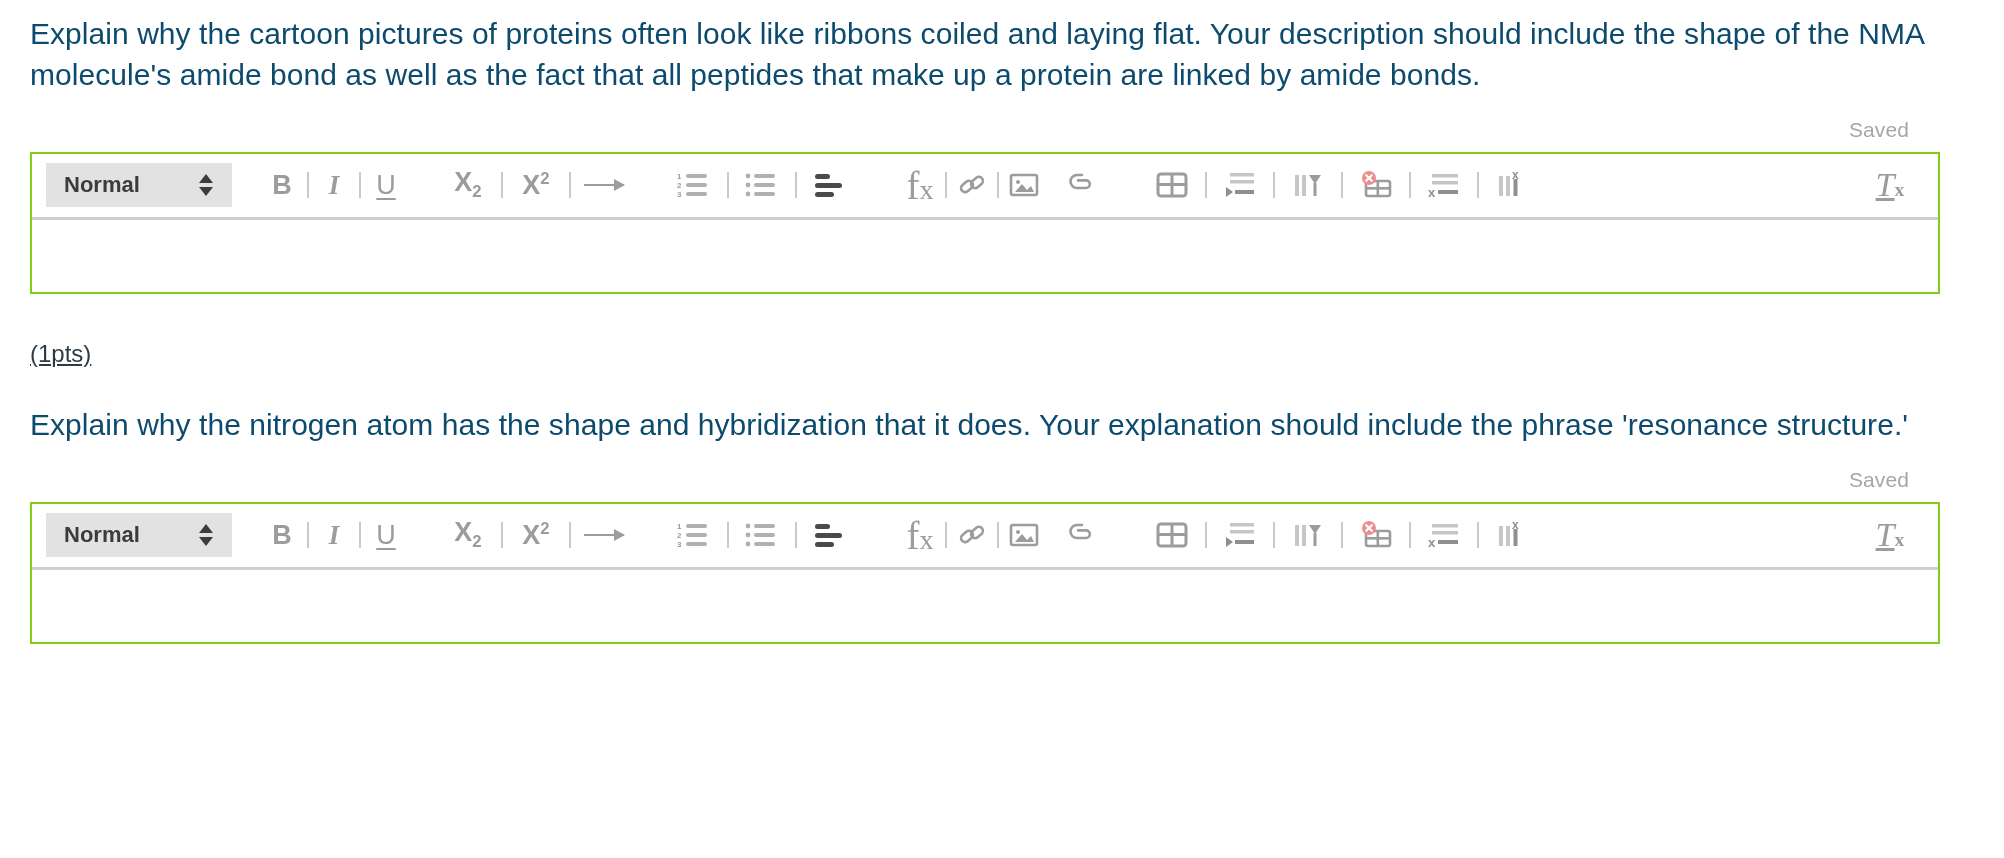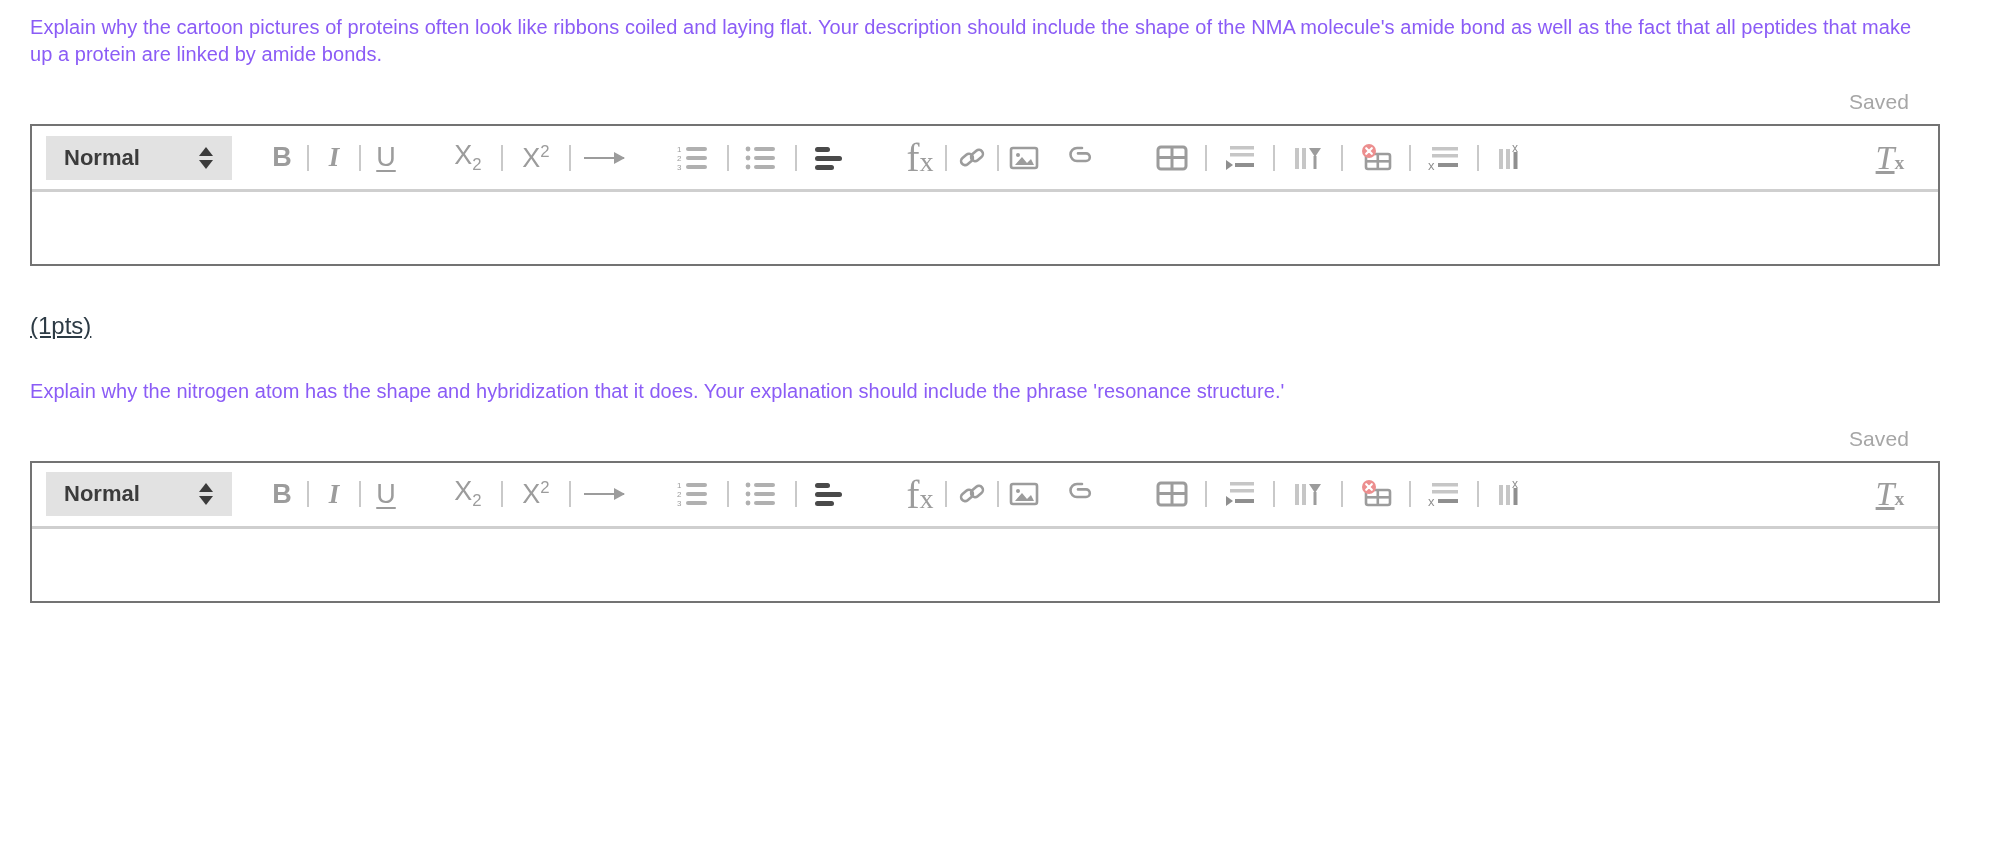--- a/index.html
+++ b/index.html
@@ -17,23 +17,23 @@
   .page {
     position: relative;
     width: 2004px;
     height: 858px;
     box-sizing: border-box;
     padding: 0 30px;
   }
 
   
   .prompt {
-    font-size: 20px;
+    font-size: 30px;
     line-height: 1.36;
-    color: #8b5cf6;
+    color: #0c4a6e;
     letter-spacing: 0.05px;
     max-width: 1900px;
   }
   .prompt.first { padding-top: 14px; }
 
   .points {
     font-size: 24px;
     line-height: 1.3;
     color: #2d3b45;
   }
@@ -46,21 +46,21 @@
     align-items: center;
   }
   .saved-label {
     font-size: 21px;
     color: #a6a6a6;
     letter-spacing: 0.1px;
   }
 
   
   .editor {
-    border: 2px solid #737373;
+    border: 2px solid #84cc16;
     background: #ffffff;
     box-sizing: border-box;
     width: 1910px;
   }
   .toolbar {
     display: flex;
     align-items: center;
     height: 66px;
     padding: 0 14px 0 14px;
     background: #ffffff;
@@ -164,21 +164,21 @@
   .arrow-icon::after {
     content: "";
     position: absolute;
     right: -1px;
     top: -5px;
     width: 0; height: 0;
     border-left: 11px solid #9c9c9c;
     border-top: 6px solid transparent;
     border-bottom: 6px solid transparent;
   }
-  .wide { width: 52px; }
+  .wide { width: 52px; font-weight: bold; }
 </style>
 </head>
 <body>
 
 <div class="page">
 
   <div class="prompt first">Explain why the cartoon pictures of proteins often look like ribbons coiled and laying flat. Your description should include the shape of the NMA molecule's amide bond as well as the fact that all peptides that make up a protein are linked by amide bonds.</div>
 
   <div class="saved-row" style="margin-top:22px;">
     <span class="saved-label">Saved</span>

